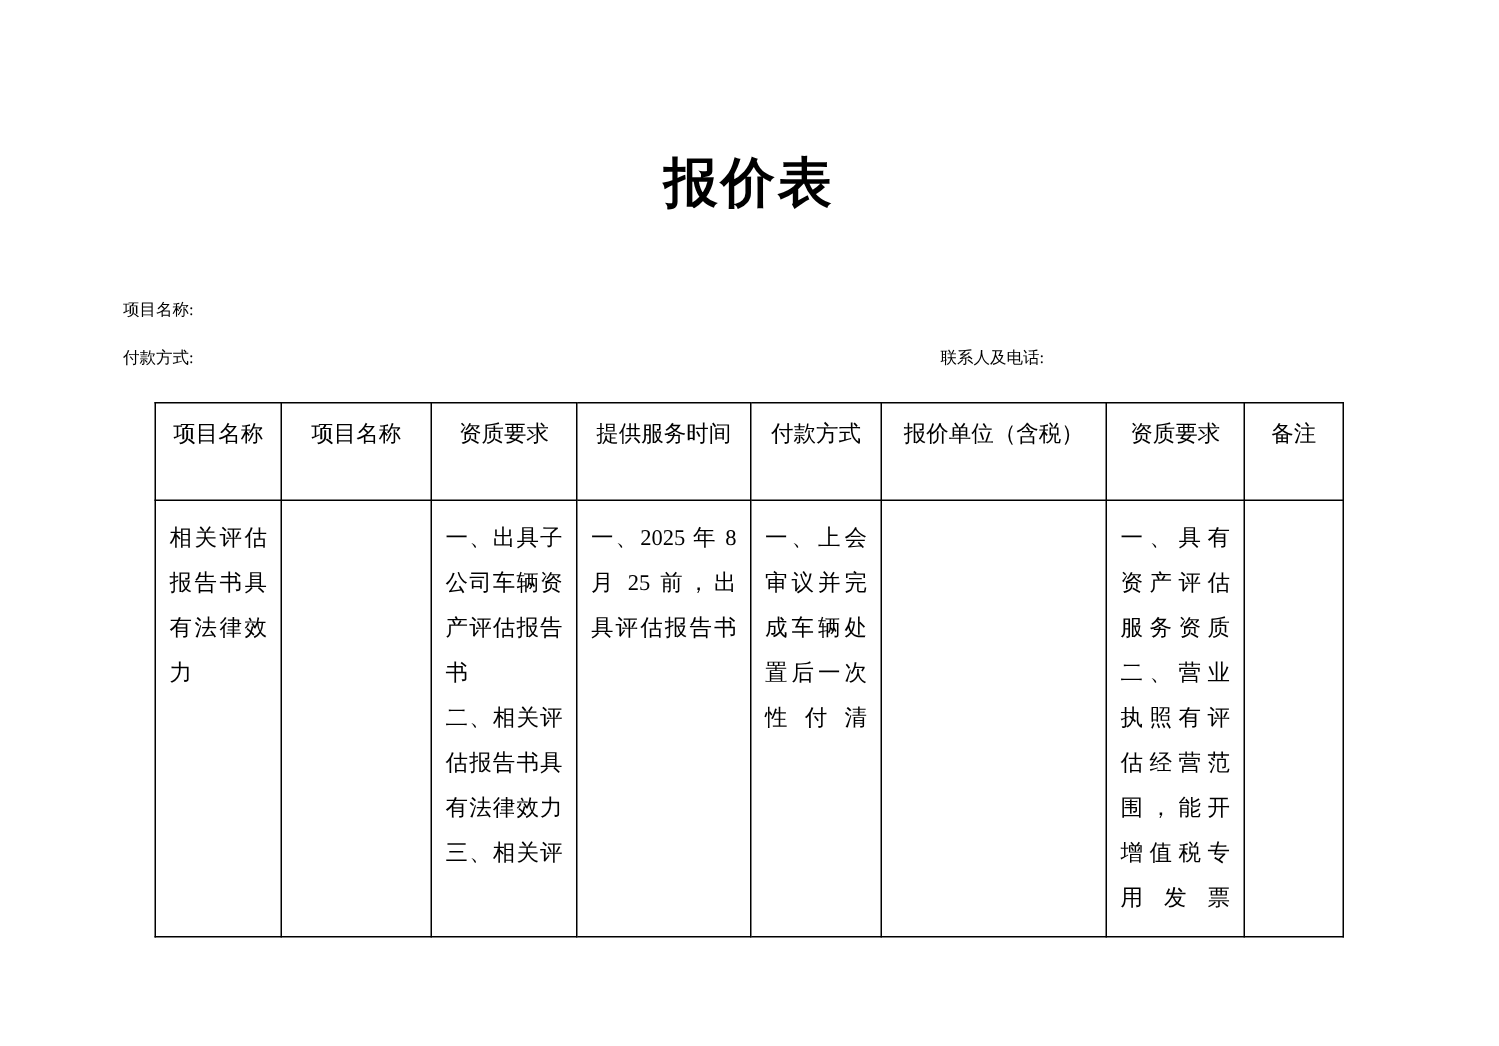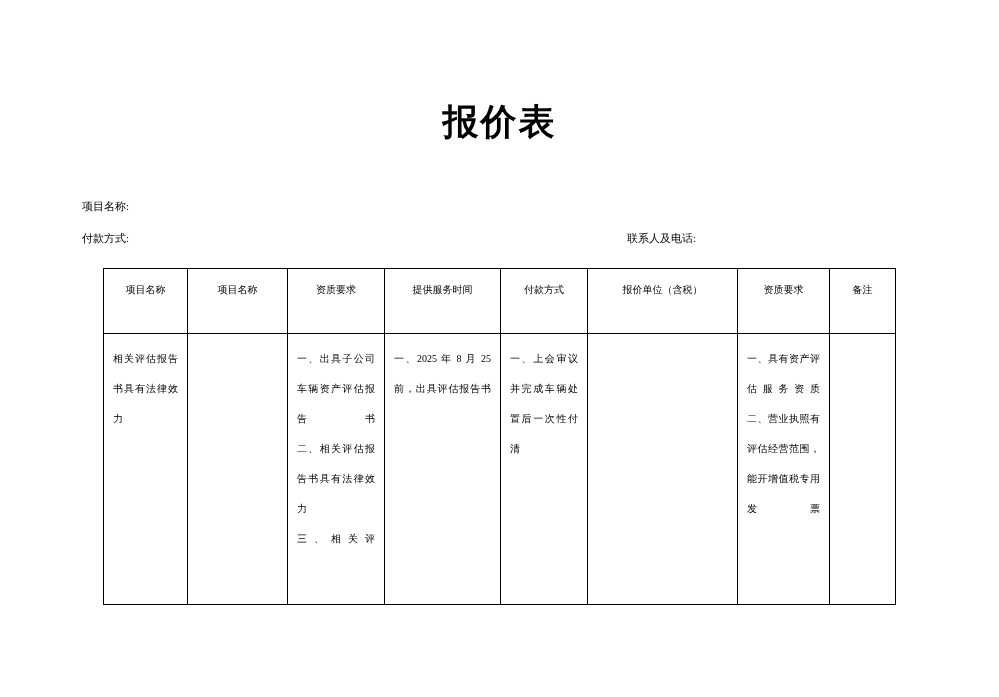--- a/index.html
+++ b/index.html
@@ -53,21 +53,21 @@
     position: absolute;
     left: 545px;
     top: 0;
     white-space: nowrap;
   }
   table.quote {
     margin: 22px auto 0 auto;
     width: 792px;
     border-collapse: collapse;
     table-layout: fixed;
-    font-size: 10px;
+    font-size: 15px;
   }
   table.quote th, table.quote td {
     border: 1px solid #000000;
     vertical-align: top;
     padding: 10px 9px 10px 9px;
     line-height: 30px;
     font-weight: normal;
     text-align: justify;
     text-align-last: justify;
   }

